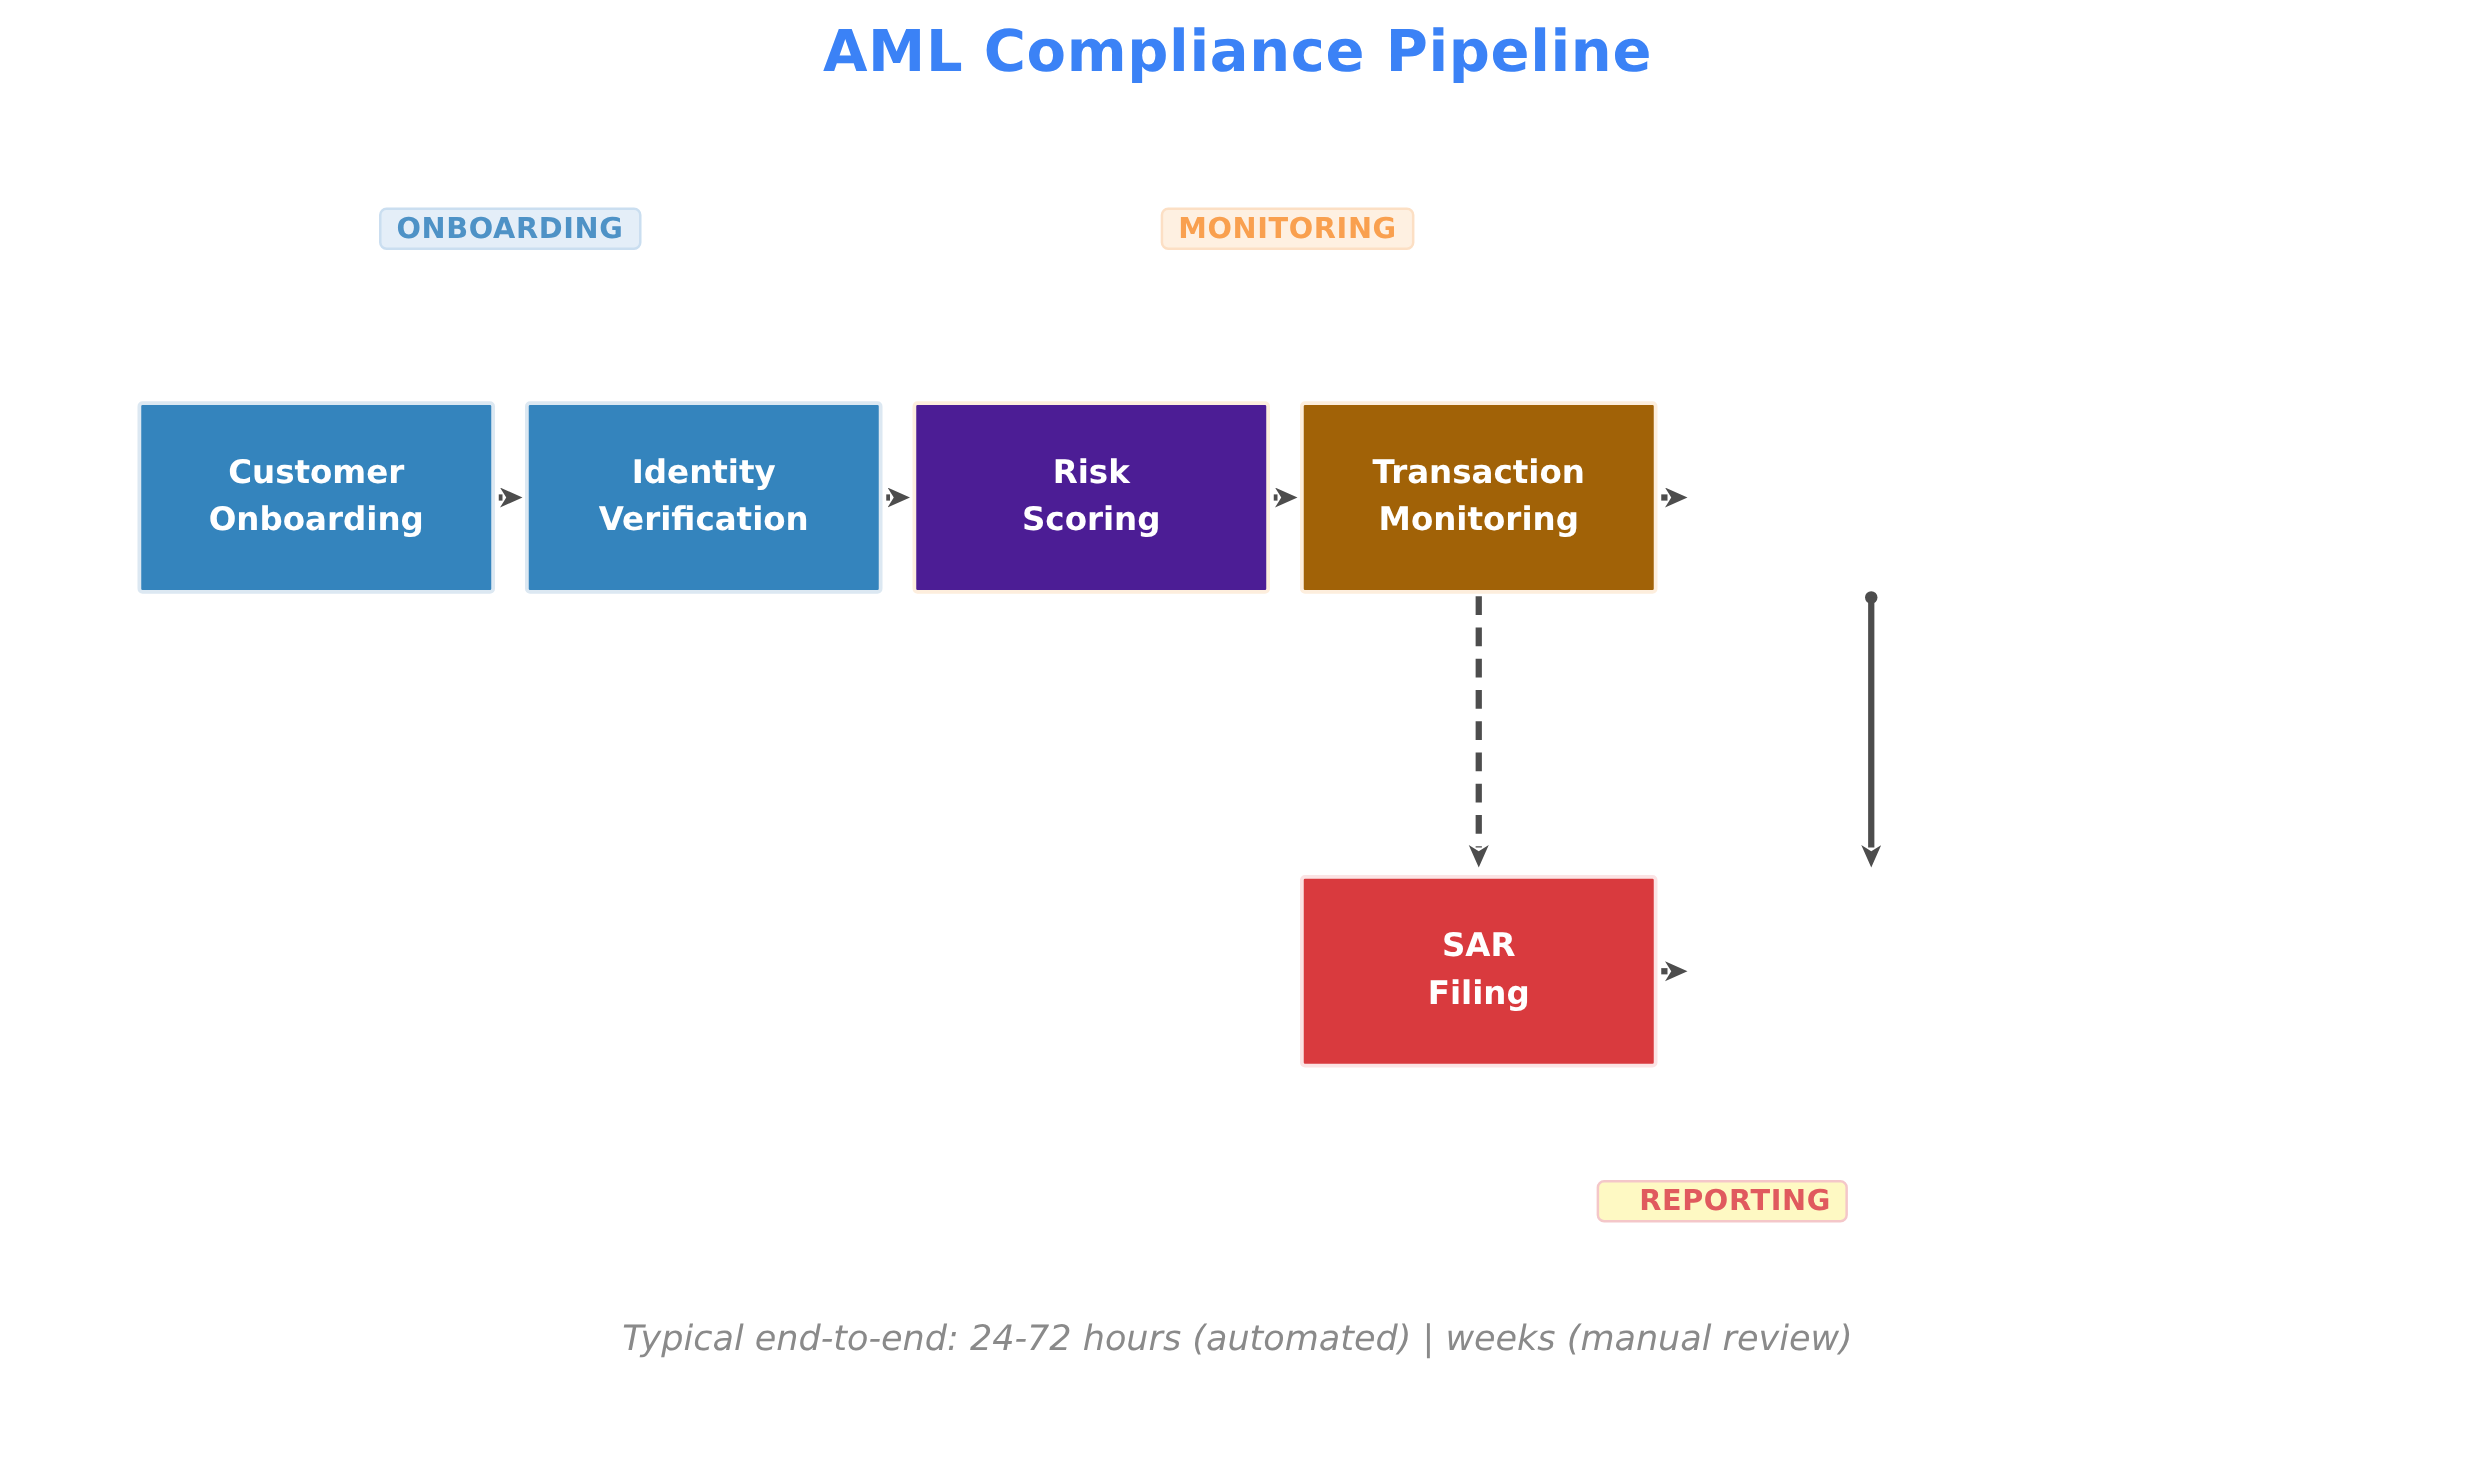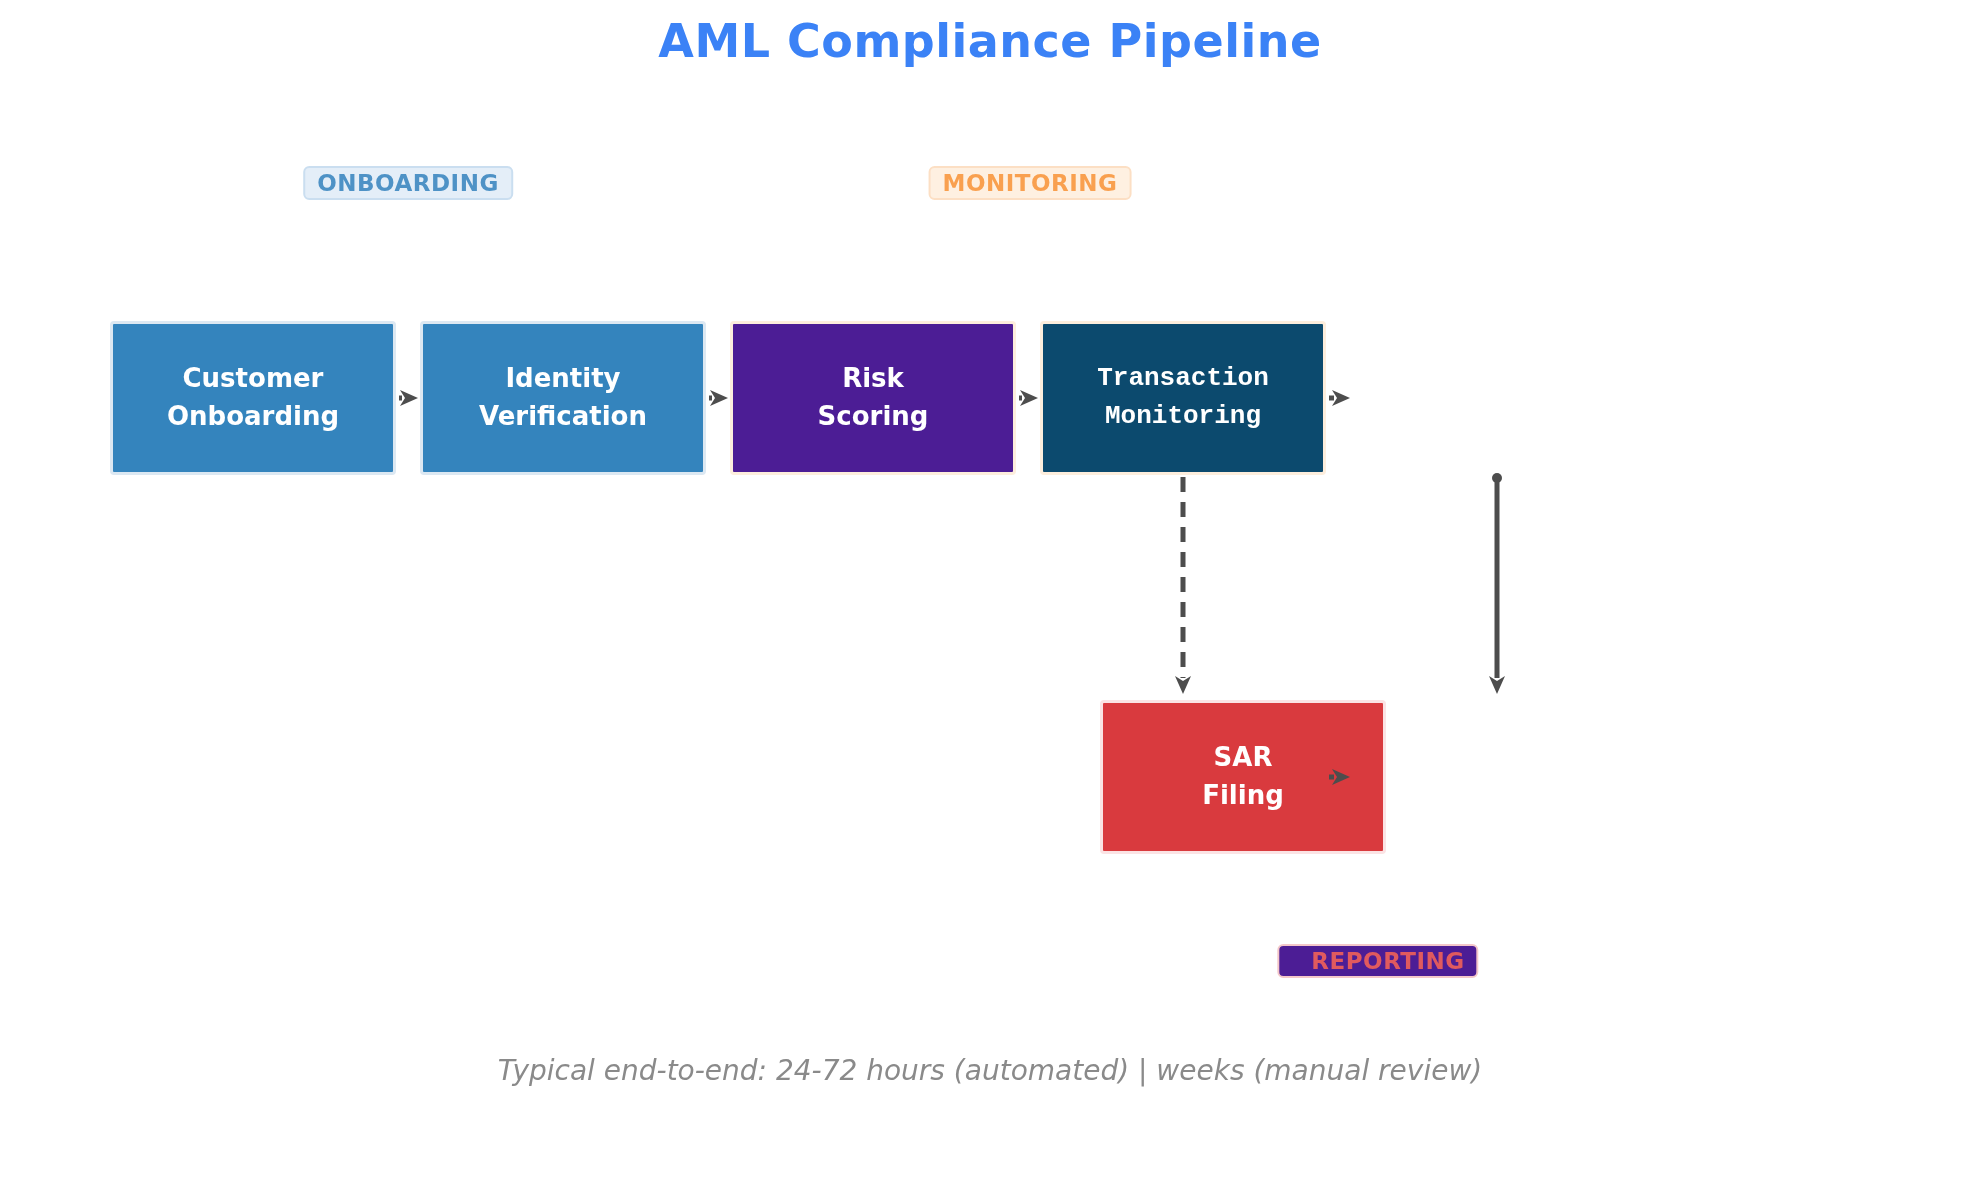--- a/index.html
+++ b/index.html
@@ -68,36 +68,36 @@
 <body>
 
 <div id="canvas">
 
   <div class="page-title" style="color: #3b82f6;">AML Compliance Pipeline</div>
 
   <div class="stage-badge" style="left: 408px; top: 166px; color: rgb(78, 146, 198); background: rgb(228, 238, 248); border-color: rgb(202, 222, 240);">ONBOARDING</div>
 
   <div class="stage-badge" style="left: 1030px; top: 166px; color: rgb(249, 160, 79); background: rgb(254, 240, 225); border-color: rgb(252, 223, 196);">MONITORING</div>
 
-  <div class="stage-badge" style="left: 1378px; top: 944px; color: rgb(224, 90, 94); background: #4c1d95; border-color: rgb(244, 199, 201); padding-left: 32px;">REPORTING</div>
+  <div class="stage-badge" style="left: 1378px; top: 944px; color: rgb(224, 90, 94); background: #fef9c3; border-color: rgb(244, 199, 201); padding-left: 32px;">REPORTING</div>
 
   <div class="node" style="left: 110px; top: 321px; background: rgb(52, 132, 189); border-color: rgb(220, 232, 242);">Customer
 Onboarding</div>
 
   <div class="node" style="left: 420px; top: 321px; background: rgb(52, 132, 189); border-color: rgb(220, 232, 242);">Identity
 Verification</div>
 
   <div class="node" style="left: 730px; top: 321px; background: #4c1d95; border-color: rgb(253, 238, 221);">Risk
 Scoring</div>
 
-  <div class="node" style="left: 1040px; top: 321px; background: #0c4a6e; border-color: rgb(253, 238, 221); font-family: Liberation Mono, monospace;">Transaction
+  <div class="node" style="left: 1040px; top: 321px; background: #a16207; border-color: rgb(253, 238, 221);">Transaction
 Monitoring</div>
 
 
-  <div class="node" style="left: 1100px; top: 700px; background: rgb(217, 58, 62); border-color: rgb(251, 227, 228);">SAR
+  <div class="node" style="left: 1040px; top: 700px; background: rgb(217, 58, 62); border-color: rgb(251, 227, 228);">SAR
 Filing</div>
 
 
   <svg class="arrows" viewBox="0 0 1980 1180" xmlns="http://www.w3.org/2000/svg">
     <defs>
       <marker id="ah" markerUnits="userSpaceOnUse" markerWidth="22" markerHeight="18" refX="2" refY="8" orient="auto">
         <path class="arrow-fill" d="M0,0 L18,8 L0,16 L5,8 Z" fill="#4d4d4d"></path>
       </marker>
     </defs>
 

